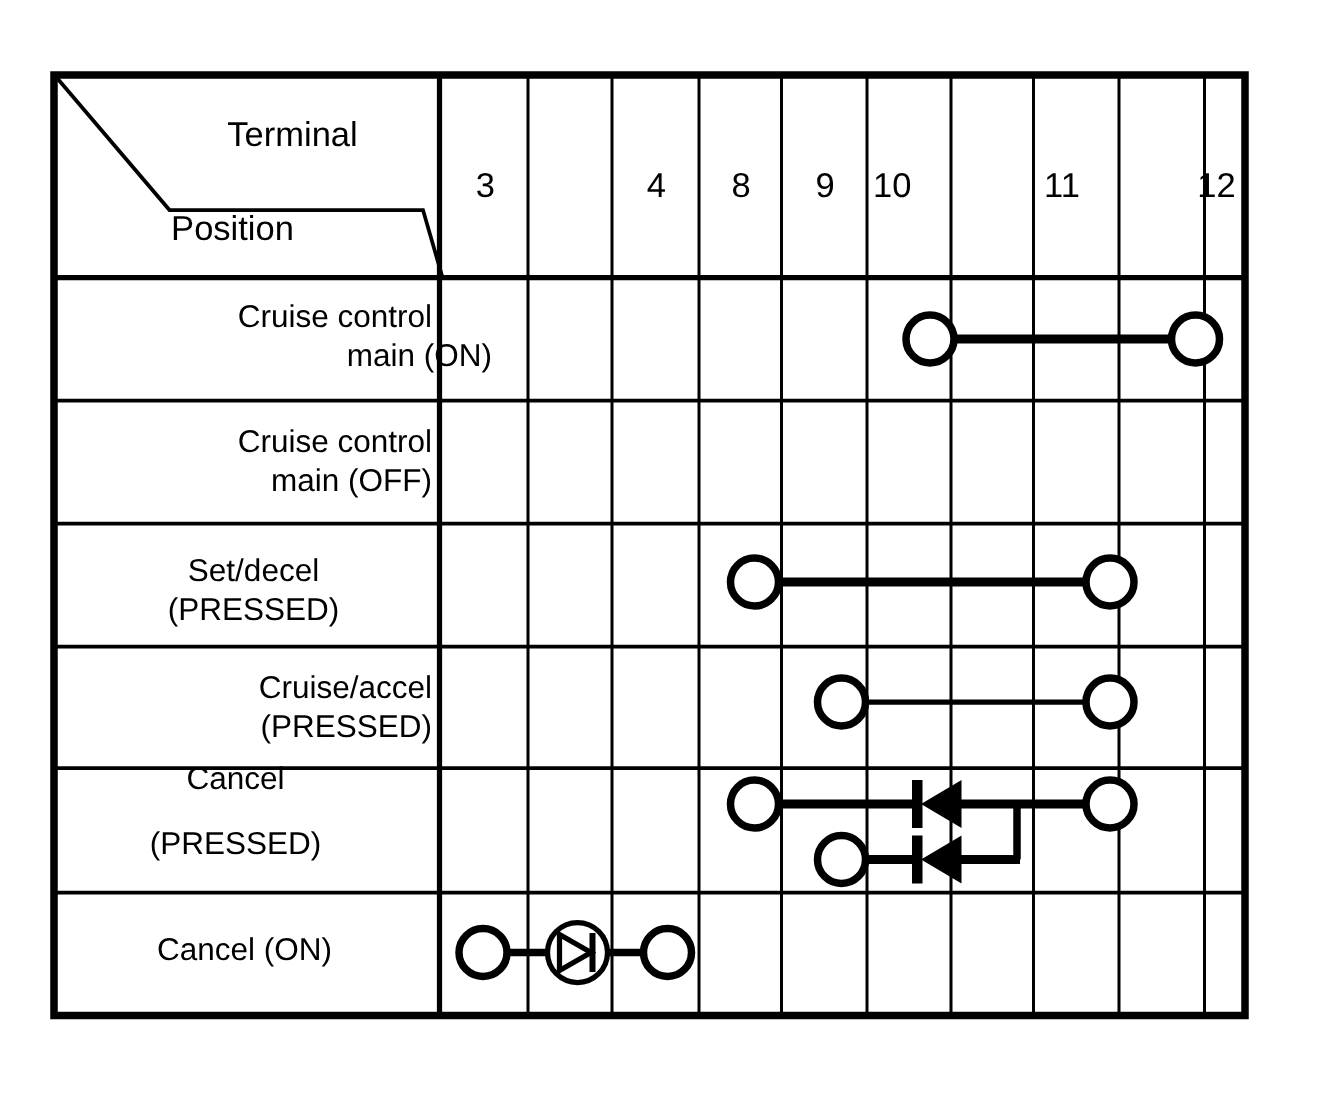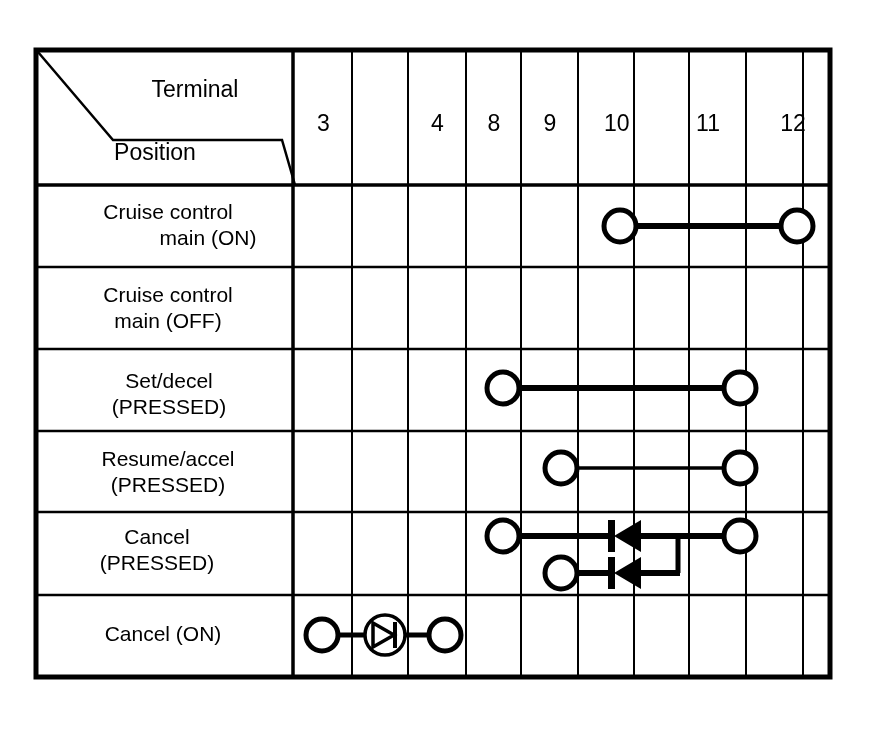--- a/index.html
+++ b/index.html
@@ -28,21 +28,21 @@
     position: absolute;
     font-family: "Liberation Sans", sans-serif;
     color: #000000;
     white-space: pre;
     line-height: 1.18;
   }
   .row-label {
     font-size: 21px;
   }
   .row-label.left {
-    text-align: center;
+    text-align: right;
   }
   .row-label.center {
     text-align: center;
   }
   .col-head {
     font-size: 23px;
     text-align: center;
   }
   .hdr-word {
     font-size: 23px;
@@ -135,35 +135,35 @@
   </svg>
 
   <div class="cell-text hdr-word" style="left:60px; top:139px; width:190px; text-align:center;">Position</div>
   <div class="cell-text hdr-word" style="left:110px; top:76px; width:170px; text-align:center;">Terminal</div>
 
   <div class="cell-text col-head" style="left:295px; top:110px; width:57px;">3</div>
   <div class="cell-text col-head" style="left:353px; top:110px; width:55px;"></div>
   <div class="cell-text col-head" style="left:409px; top:110px; width:57px;">4</div>
   <div class="cell-text col-head" style="left:467px; top:110px; width:54px;">8</div>
   <div class="cell-text col-head" style="left:522px; top:110px; width:56px;">9</div>
-  <div class="cell-text col-head" style="left:604px; top:110px; width:52px; text-align:left;">10</div>
+  <div class="cell-text col-head" style="left:582px; top:110px; width:52px; text-align:left;">10</div>
   <div class="cell-text col-head" style="left:635px; top:110px; width:54px;"></div>
   <div class="cell-text col-head" style="left:690px; top:110px; width:36px;">11</div>
-  <div class="cell-text col-head" style="left:765px; top:110px; width:56px;">12</div>
+  <div class="cell-text col-head" style="left:783px; top:110px; width:56px;">12</div>
 
   <div class="cell-text row-label left" style="left:48px; top:200px; width:240px;">Cruise control</div>
   <div class="cell-text row-label left" style="left:48px; top:226px; width:240px;margin-left:40px;">main (ON)</div>
 
   <div class="cell-text row-label left" style="left:48px; top:283px; width:240px;">Cruise control</div>
   <div class="cell-text row-label left" style="left:48px; top:309px; width:240px;">main (OFF)</div>
 
   <div class="cell-text row-label center" style="left:54px; top:369px; width:230px;">Set/decel</div>
   <div class="cell-text row-label center" style="left:54px; top:395px; width:230px;">(PRESSED)</div>
 
-  <div class="cell-text row-label left" style="left:48px; top:447px; width:240px;">Resume/accel</div>
+  <div class="cell-text row-label left" style="left:48px; top:447px; width:240px;">Cruise/accel</div>
   <div class="cell-text row-label left" style="left:48px; top:473px; width:240px;">(PRESSED)</div>
 
-  <div class="cell-text row-label center" style="left:42px; top:525px; width:230px;">Cancel</div>
+  <div class="cell-text row-label center" style="left:42px; top:508px; width:230px;">Cancel</div>
   <div class="cell-text row-label center" style="left:42px; top:551px; width:230px;">(PRESSED)</div>
 
   <div class="cell-text row-label center" style="left:48px; top:622px; width:230px;">Cancel (ON)</div>
 
 </div>
 
 </body></html>

